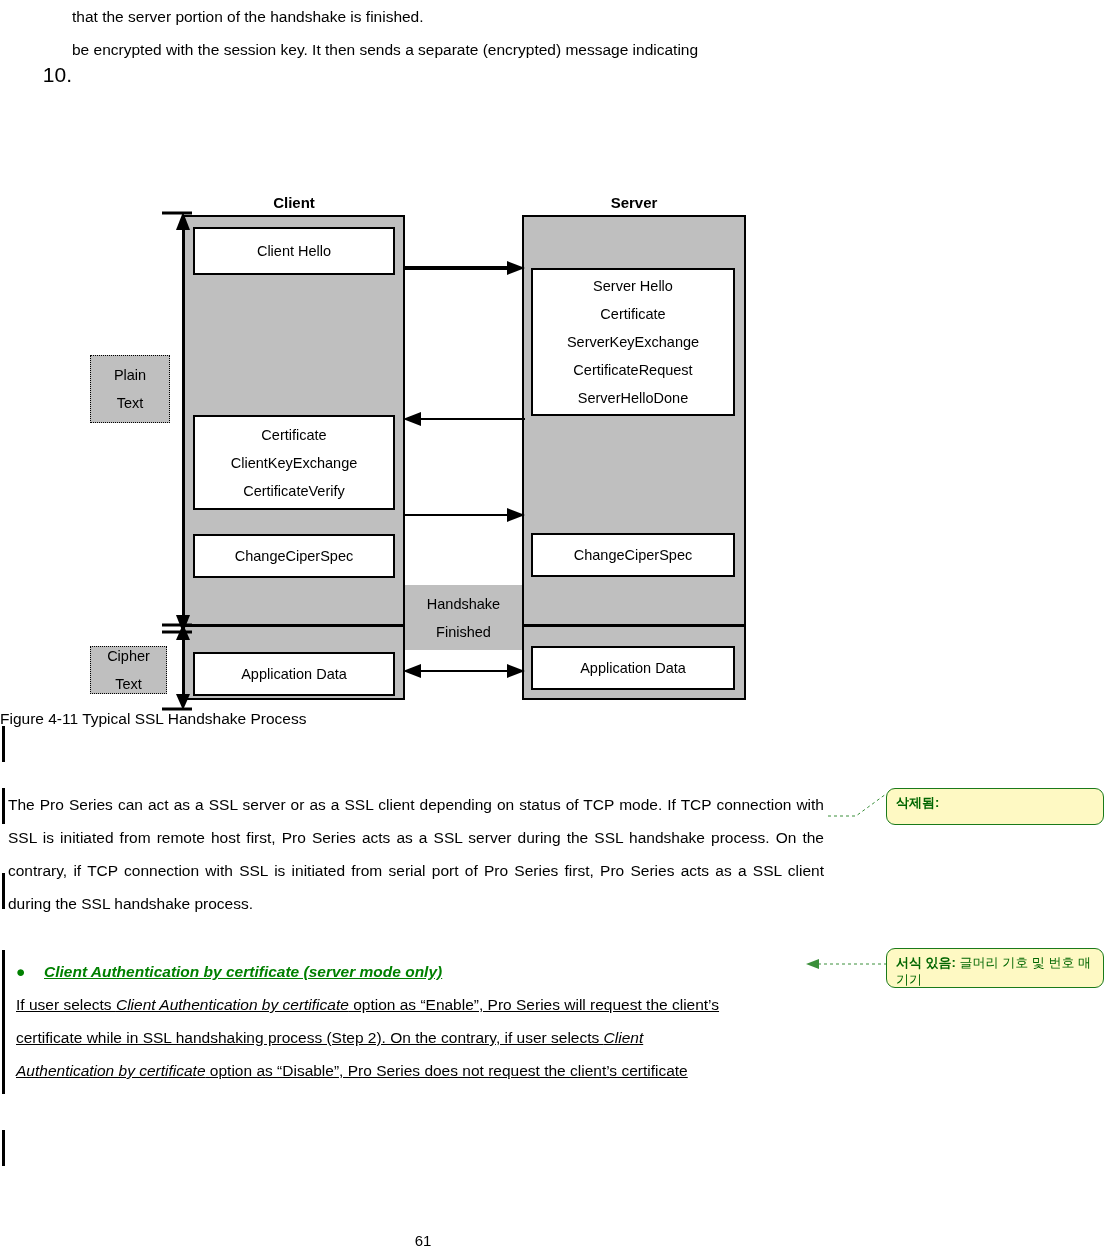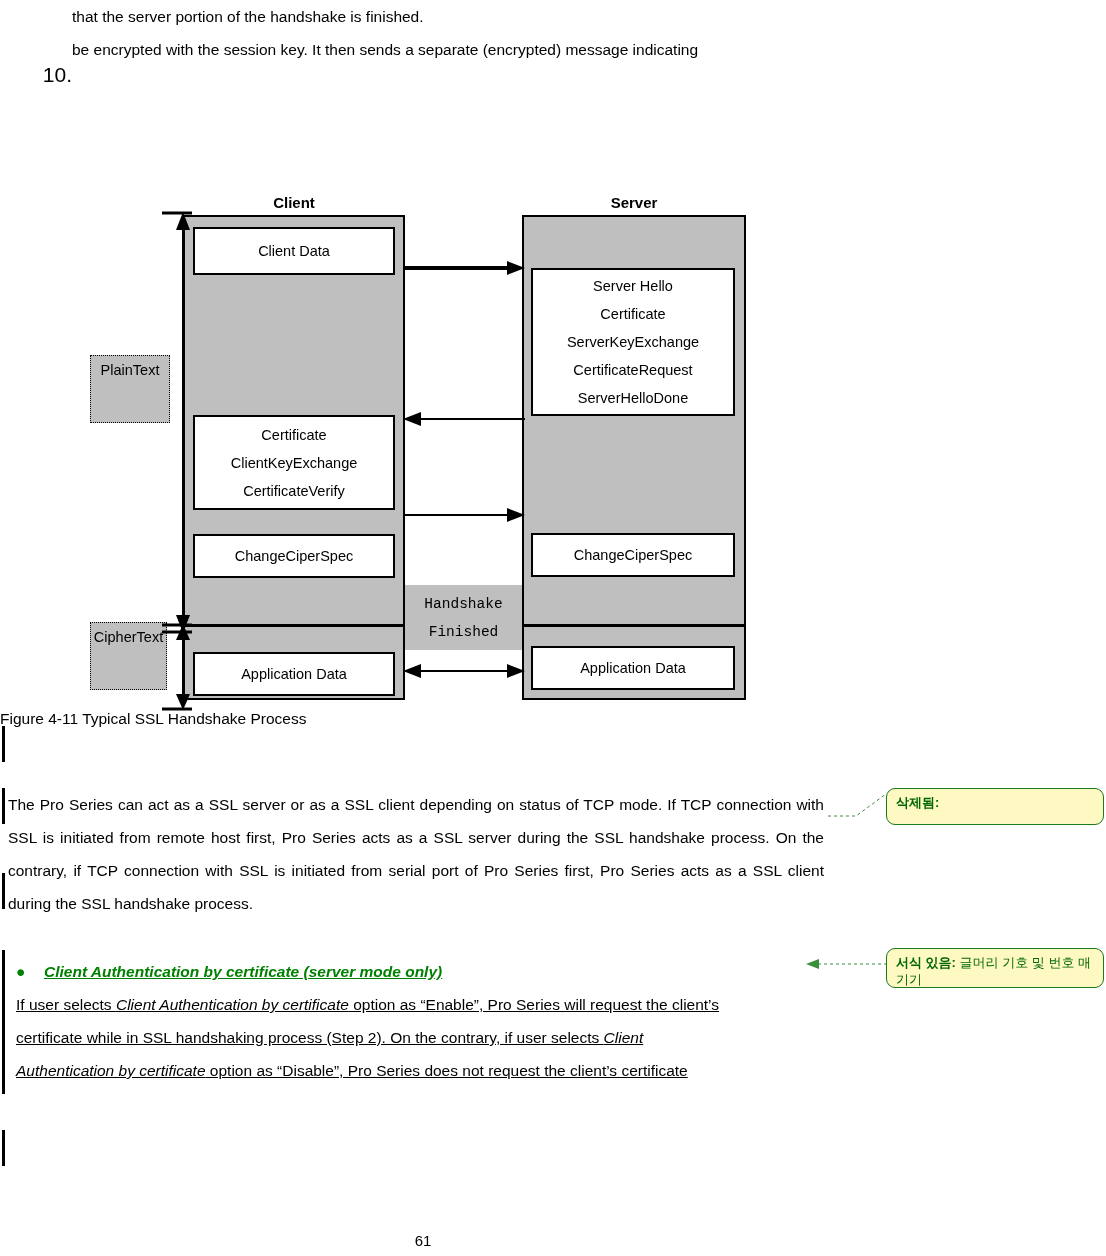--- a/index.html
+++ b/index.html
@@ -109,42 +109,41 @@
     top: 395px;
     width: 117px;
     height: 65px;
     background: #bfbfbf;
     font-size: 14.5px;
     line-height: 28px;
     text-align: center;
     display: flex;
     flex-direction: column;
     justify-content: center;
-    font-family: Liberation Mono, monospace;
   }
 
   
   .harrow { position: absolute; height: 16px; }
   .harrow svg { display: block; }
 
   
   .note-box {
     position: absolute;
     background: #bfbfbf;
     border: 1px dotted #000;
     box-sizing: border-box;
     font-size: 14.5px;
     line-height: 28px;
     text-align: center;
     display: flex;
-    flex-direction: row;
+    flex-direction: column;
     justify-content: center;
   }
   #plain-text-box  { left: 90px; top: 165px; width: 80px; height: 68px; }
-  #cipher-text-box { left: 90px; top: 432px; width: 77px; height: 68px; text-align: center; }
+  #cipher-text-box { left: 90px; top: 456px; width: 77px; height: 48px; text-align: center; }
 
   
   .varrow { position: absolute; width: 20px; }
 
   
   #figure-caption {
     position: absolute;
     left: 0;
     top: 710px;
     width: 846px;
@@ -239,21 +238,21 @@
 
 <div id="diagram">
 
   <div class="col-label" id="client-label">Client</div>
   <div class="col-label" id="server-label">Server</div>
 
   <div class="column" id="client-column"></div>
   <div class="column" id="server-column"></div>
 
   <div class="msgbox" style="left:193px; top:37px; width:202px; height:48px;">
-    <span>Client Data</span>
+    <span>Client Hello</span>
   </div>
 
   <div class="msgbox" style="left:193px; top:225px; width:202px; height:95px;">
     <span>Certificate</span>
     <span>ClientKeyExchange</span>
     <span>CertificateVerify</span>
   </div>
 
   <div class="msgbox" style="left:193px; top:344px; width:202px; height:44px;">
     <span>ChangeCiperSpec</span>

